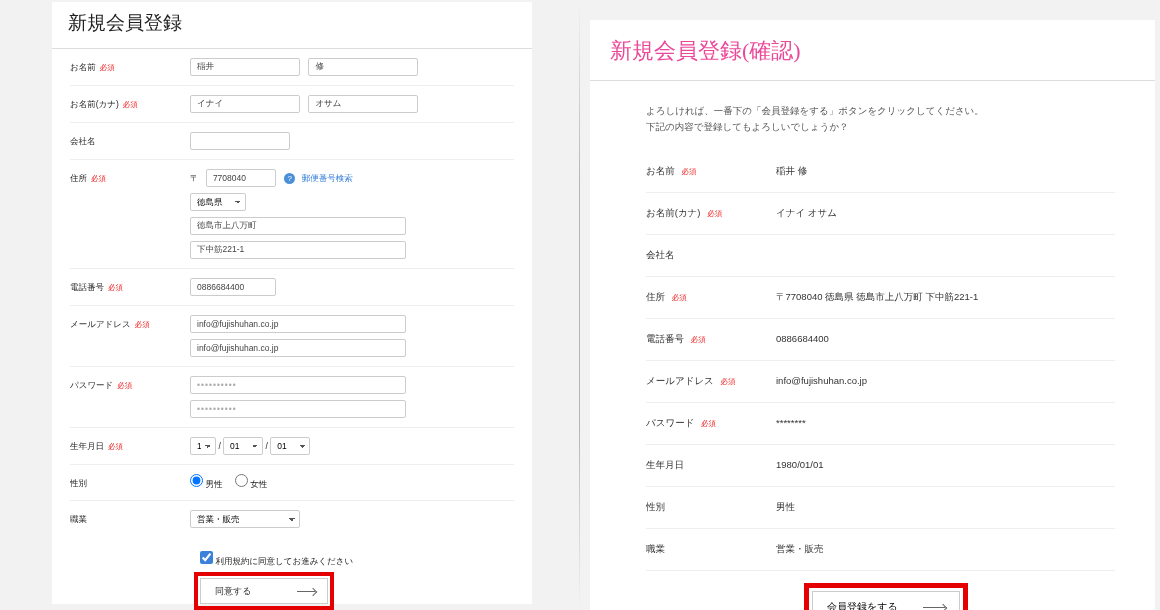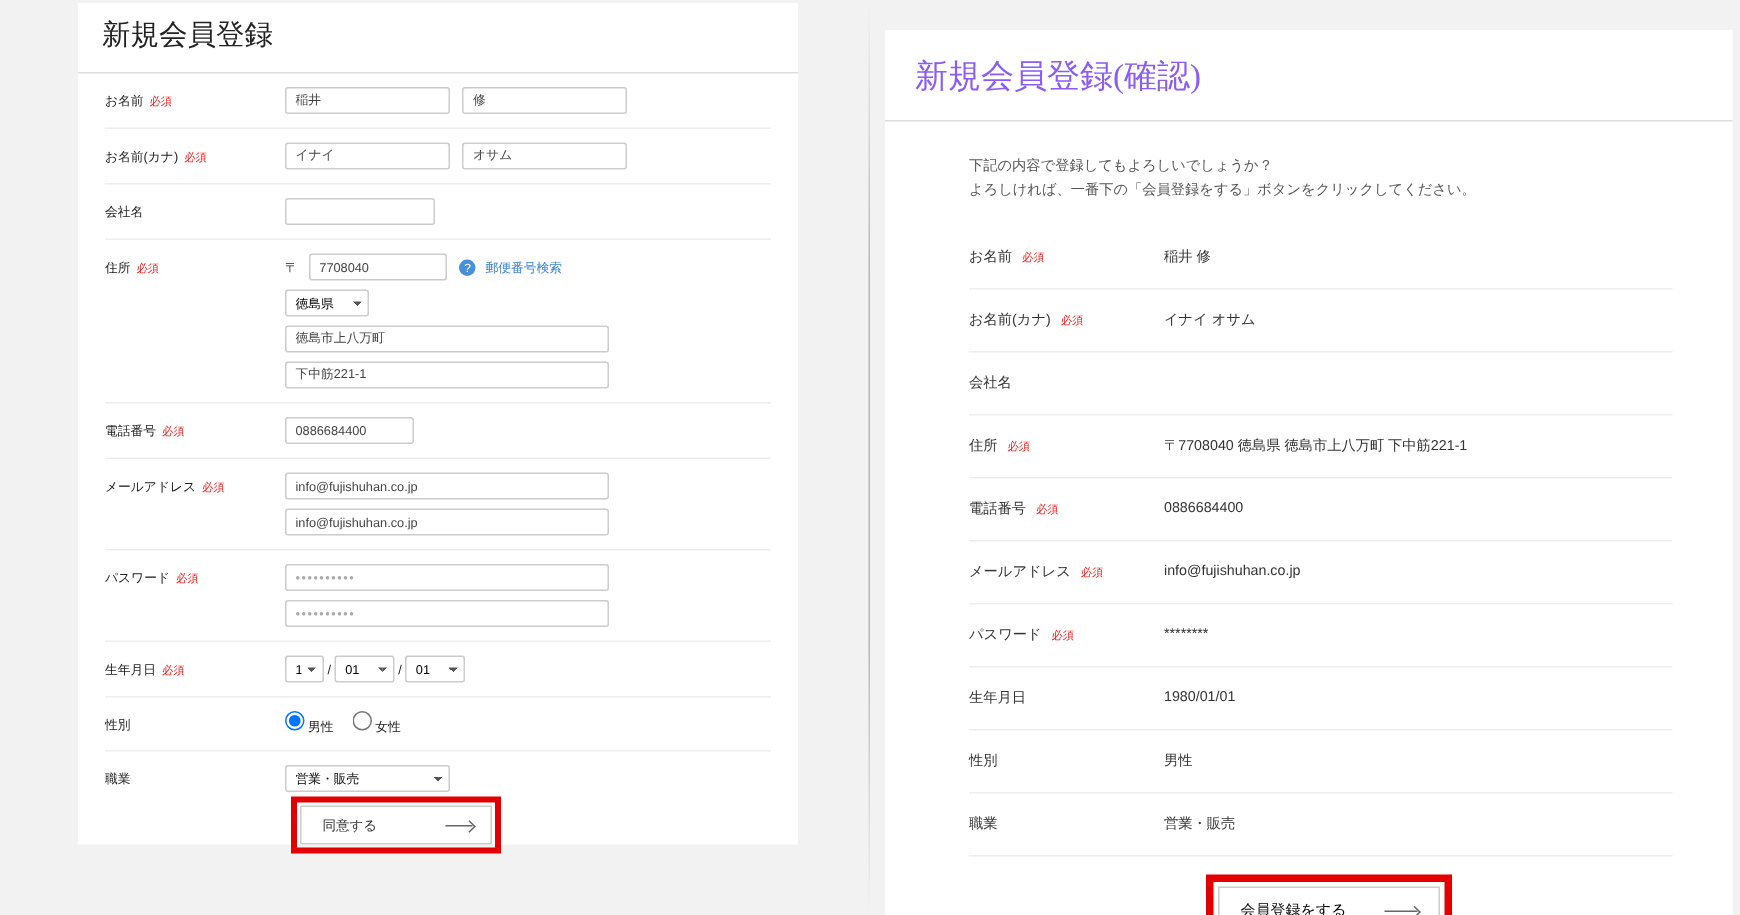--- a/index.html
+++ b/index.html
@@ -37,21 +37,21 @@
     font-size: 19px;
     font-weight: 500;
     color: #222;
     padding: 8px 16px 12px 16px;
     border-bottom: 1px solid #ddd;
   }
   h1.title-r {
     font-family: "Yu Mincho", "Hiragino Mincho Pro", serif;
     font-size: 22px;
     font-weight: 500;
-    color: #8b5cf6;
+    color: #ec4899;
     padding: 16px 20px 14px 20px;
     border-bottom: 1px solid #ddd;
   }
 
   
   .form {
     padding: 0 18px;
     font-size: 8.5px;
     color: #222;
   }
@@ -90,21 +90,21 @@
     background: #fff;
     appearance: none;
     -webkit-appearance: none;
     background-image: linear-gradient(45deg, transparent 50%, #555 50%), linear-gradient(135deg, #555 50%, transparent 50%);
     background-position: right 7px top 7px, right 4px top 7px;
     background-size: 3px 3px, 3px 3px;
     background-repeat: no-repeat;
   }
   .select-sm { width: 56px; margin-bottom: 6px; }
   .select-mid { width: 110px; }
-  .zip-input { width: 92px; }
+  .zip-input { width: 70px; }
   .zip-wrap span.yen { margin-right: 5px; }
   .qmark {
     display:inline-block; width:11px; height:11px; border-radius:50%;
     background:#4a90d9; color:#fff; font-size:8px; text-align:center; line-height:11px;
     margin-left:6px;
   }
   .zip-link { color:#3a82d9; font-size:8.5px; margin-left:4px; }
   .long-input { width: 216px; display:block; margin-bottom:6px; }
   .radio-wrap label { font-size:8.5px; margin-right:10px; }
   .note { color:#666; font-size:8px; margin-top:6px; display:block; }
@@ -267,38 +267,42 @@
           <label><input type="radio" name="g" checked="" style=""> <span>男性</span></label>
           <label><input type="radio" name="g" style=""> <span>女性</span></label>
         </div>
       </div>
 
       <div class="row no-border">
         <div class="label-col"><span class="lbl">職業</span></div>
         <div class="field-col"><select class="select-mid"><option>営業・販売</option></select></div>
       </div>
 
+      <div class="agree">
+        <input type="checkbox" checked="" style="">
+        <span>利用規約に同意してお進みください</span>
+      </div>
 
       <button class="btn btn-highlight">
         <span>同意する</span>
         <span class="arrow"></span>
       </button>
 
     </div>
   </div>
   <div class="divider"></div>
 </div>
 
 <div class="half">
   <div class="panel-right">
     <h1 class="title-r">新規会員登録(確認)</h1>
 
     <div class="confirm-note">
+      <div>よろしければ、一番下の「会員登録をする」ボタンをクリックしてください。</div>
       <div>下記の内容で登録してもよろしいでしょうか？</div>
-      <div>よろしければ、一番下の「会員登録をする」ボタンをクリックしてください。</div>
     </div>
 
     <div class="confirm-rows">
       <div class="crow">
         <div class="clabel"><span>お名前</span> <span class="req">必須</span></div>
         <div class="cval">稲井 修</div>
       </div>
       <div class="crow">
         <div class="clabel"><span>お名前(カナ)</span> <span class="req">必須</span></div>
         <div class="cval">イナイ オサム</div>

